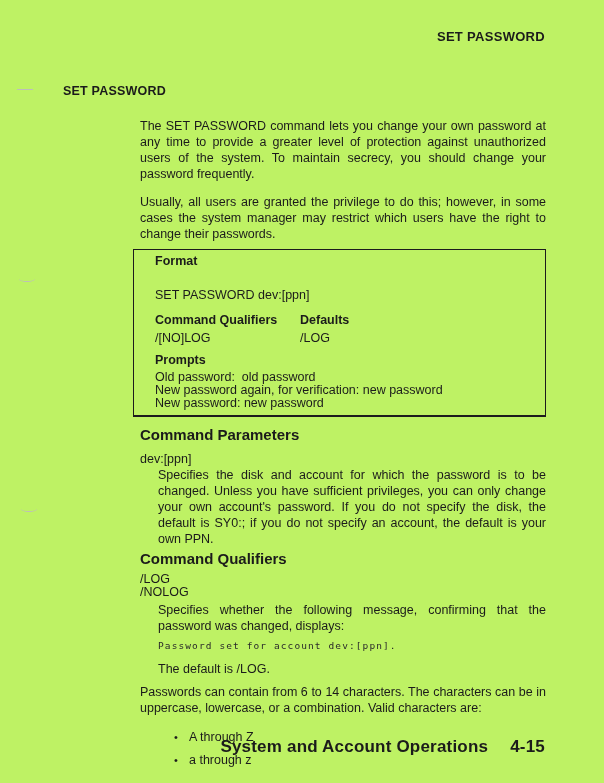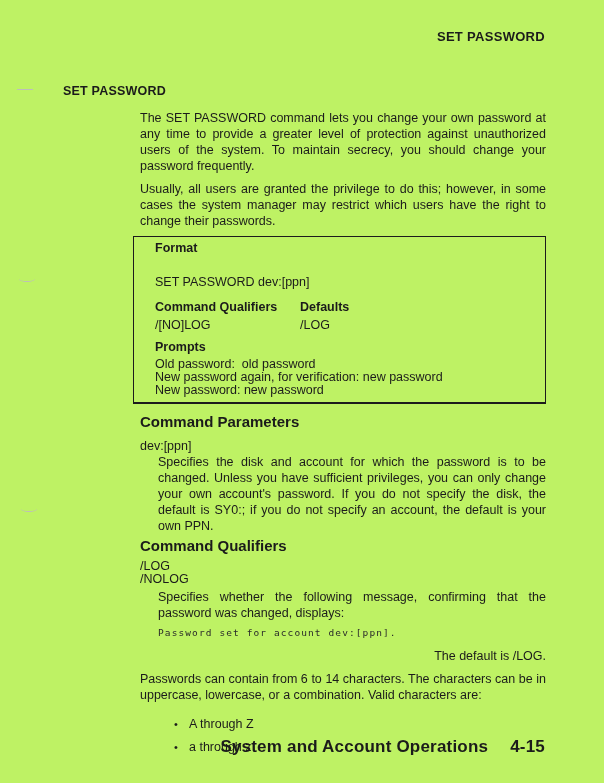--- a/index.html
+++ b/index.html
@@ -46,21 +46,21 @@
   .mark-2 { top: 276px; left: 19px; }
   .mark-3 { top: 506px; left: 21px; }
   .content {
     position: absolute;
     top: 106px;
     left: 140px;
     width: 406px;
   }
   .para {
     text-align: justify;
-    margin: 4px 0 7px 0;
+    margin: 12px 0 7px 0;
   }
   .format-box {
     box-sizing: border-box;
     width: 413px;
     margin: 6px 0 0 -7px;
     border: 1.6px solid #1c1c1c;
     border-bottom-width: 2.2px;
     padding: 3px 20px 5px 21px;
   }
   .fb-line { margin-top: 18px; }
@@ -93,21 +93,21 @@
     text-align: justify;
   }
   .console-message {
     font-family: "DejaVu Sans Mono", monospace;
     font-size: 9.5px;
     letter-spacing: 1.1px;
     margin: 6px 0 0 18px;
     line-height: 12px;
     color: #2a2a2a;
   }
-  .default-note { margin: 9px 0 0 18px; text-align: right; }
+  .default-note { margin: 9px 0 0 18px; }
   .rules-para {
     margin-top: 7px;
     text-align: justify;
   }
   .bullet-list { margin-top: 5px; }
   .bullet-item {
     display: flex;
     margin: 0 0 7px 34px;
     align-items: baseline;
   }

